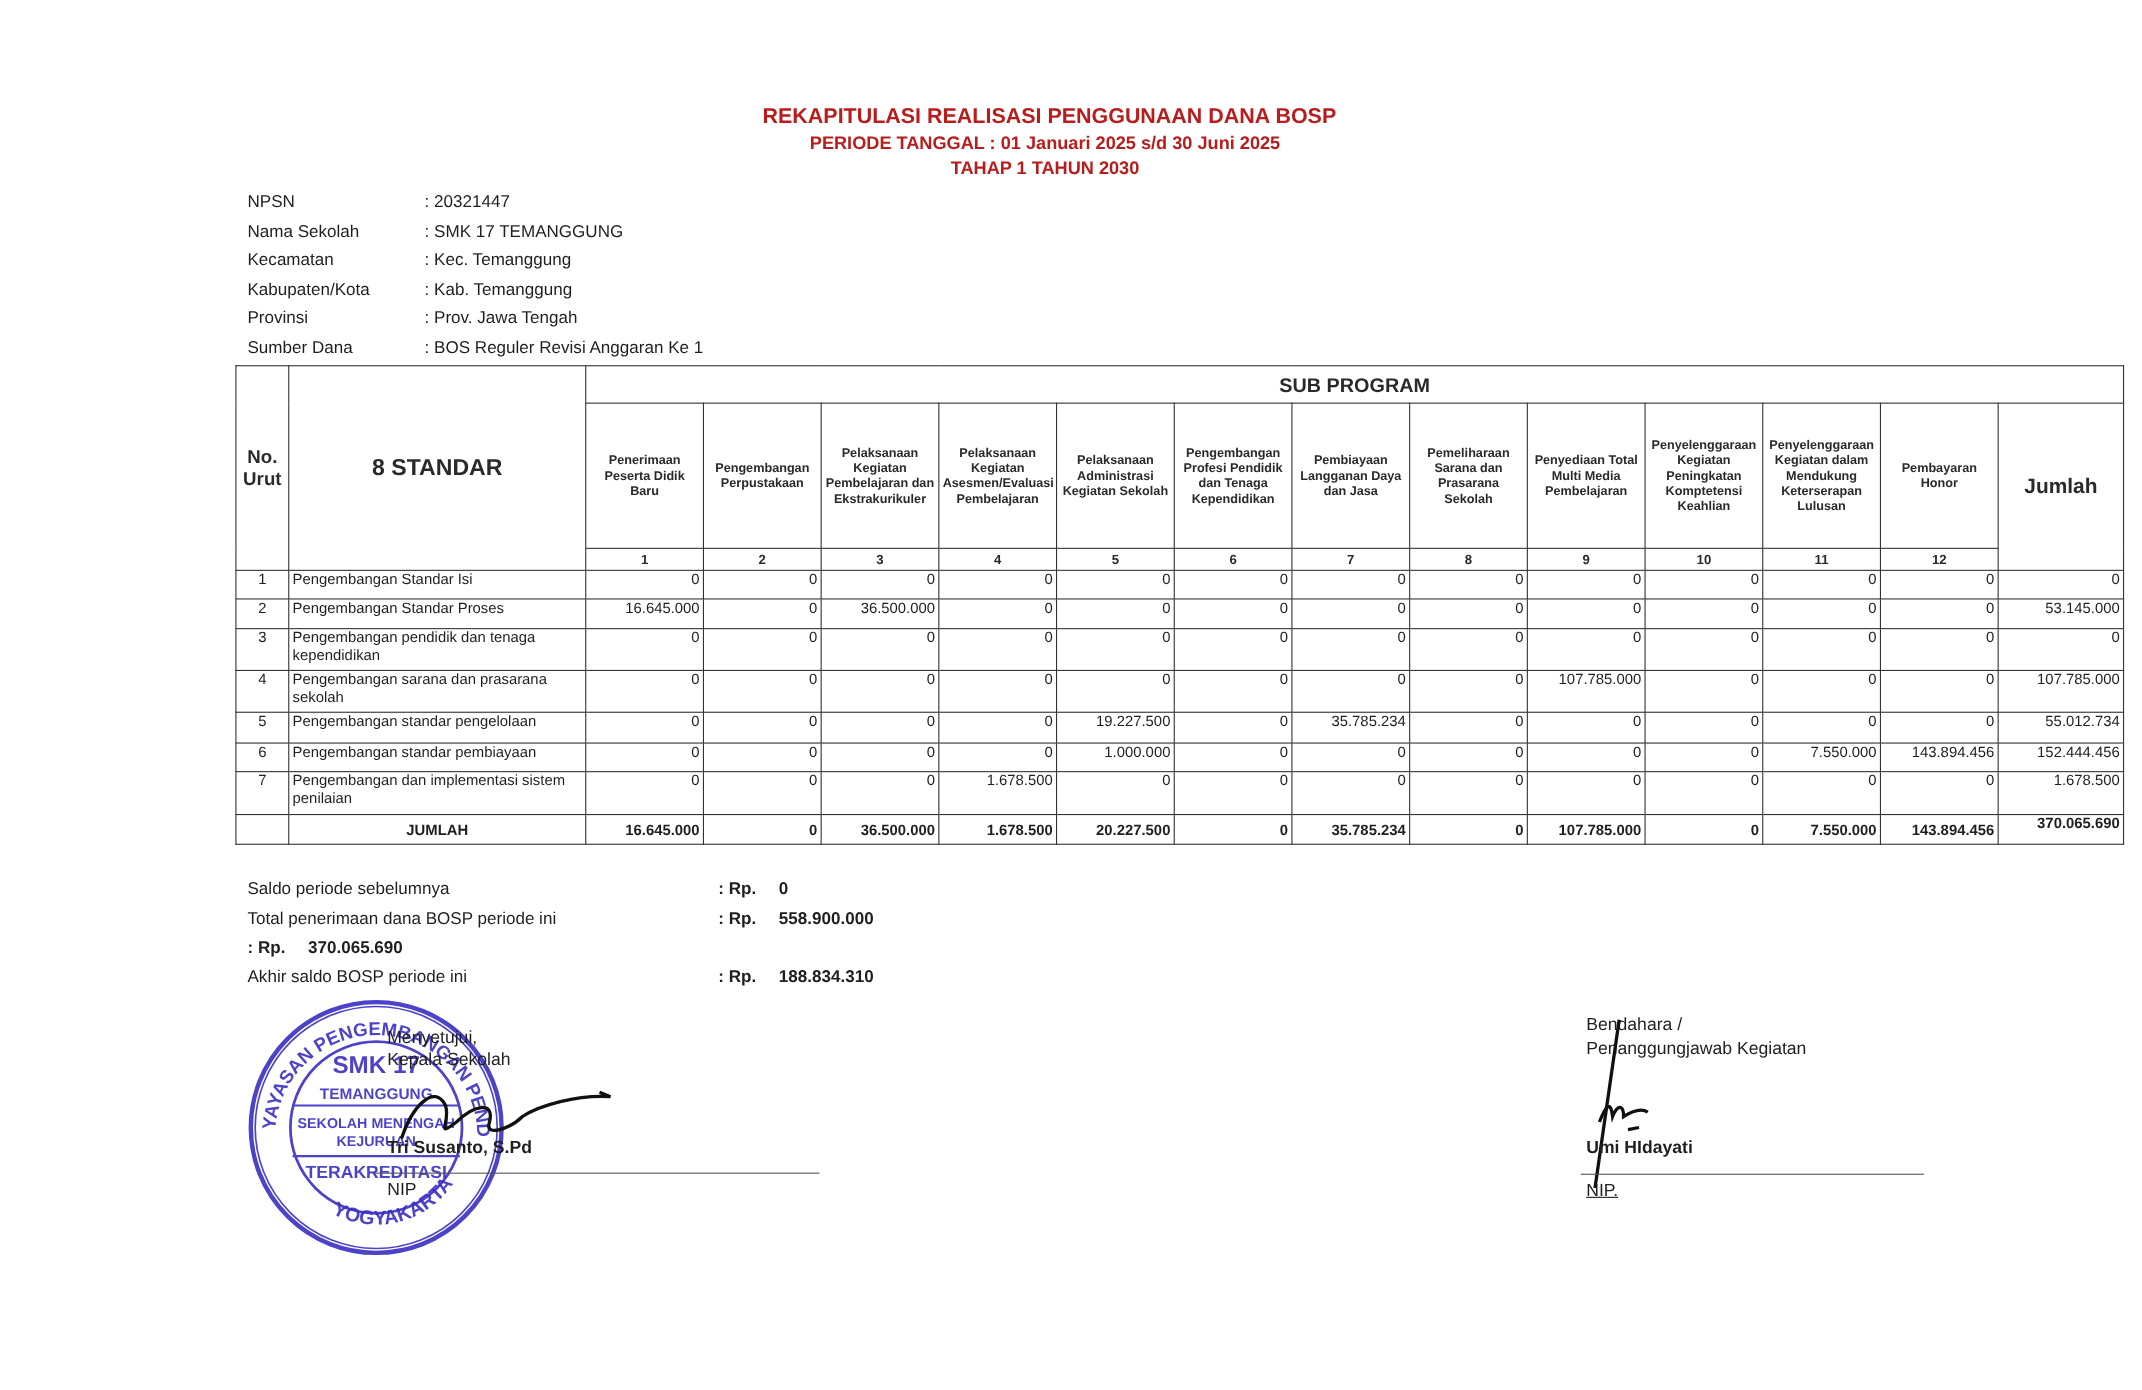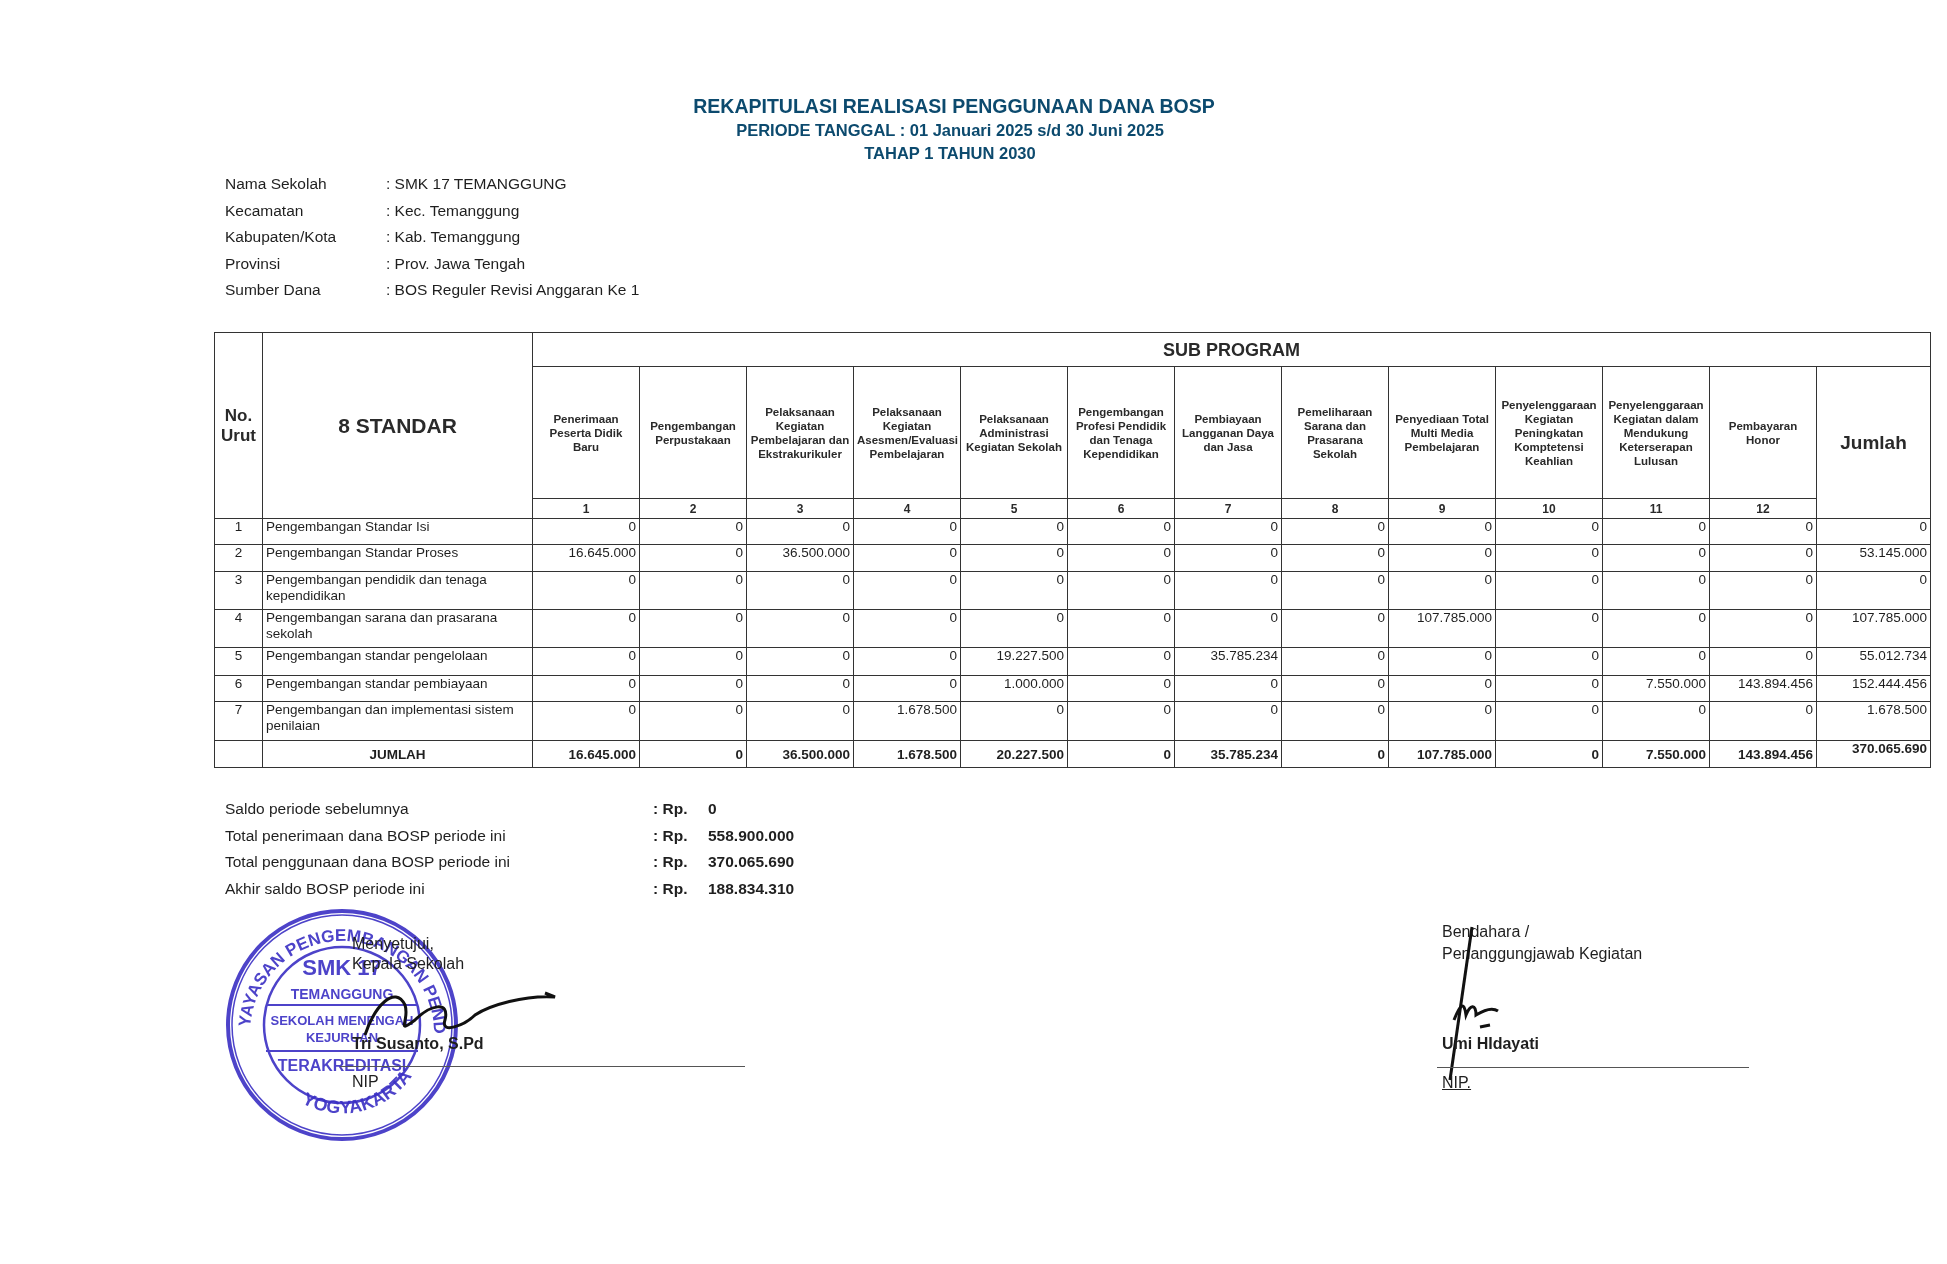--- a/index.html
+++ b/index.html
@@ -1,19 +1,19 @@
 <!DOCTYPE html>
 <html><head>
 <meta charset="utf-8">
 <style>
   html, body { margin:0; padding:0; background:#ffffff; }
   body { width:1947px; height:1264px; position:relative; overflow:hidden;
          font-family:"Liberation Sans", sans-serif; color:#1f1f1f; }
   .abs { position:absolute; }
-  .title { left:0; width:1900px; text-align:center; font-weight:bold; color:#0c4a6e; }
+  .title { left:0; width:1900px; text-align:center; font-weight:bold; color:#b91c1c; }
   .t1 { top:95px; font-size:19.5px; left:4px; width:1900px; padding-left:0; }
   .t2 { top:121px; font-size:16.5px; }
   .t3 { top:144px; font-size:16.5px; }
   .info { left:225px; top:175px; font-size:15.5px; }
   .info-row { height:26.5px; display:flex; }
   .info-label { width:161px; }
   table.grid { position:absolute; left:214px; top:332px; border-collapse:collapse;
                table-layout:fixed; width:1707px; font-size:13.5px; }
   table.grid td, table.grid th { border:1.6px solid #333; padding:0 3px; overflow:hidden; }
   th { font-weight:bold; font-size:11.5px; line-height:14px; color:#2a2a2a; }
@@ -35,20 +35,24 @@
   .stamp { position:absolute; left:222px; top:905px; width:240px; height:240px; }
 </style>
 </head>
 <body>
 
 <div class="abs title t1">REKAPITULASI REALISASI PENGGUNAAN DANA BOSP</div>
 <div class="abs title t2">PERIODE TANGGAL : 01 Januari 2025 s/d 30 Juni 2025</div>
 <div class="abs title t3">TAHAP 1 TAHUN 2030</div>
 
 <div class="abs info">
+  <div class="info-row">
+    <span class="info-label">NPSN</span>
+    <span>: 20321447</span>
+  </div>
   <div class="info-row">
     <span class="info-label">Nama Sekolah</span>
     <span>: SMK 17 TEMANGGUNG</span>
   </div>
   <div class="info-row">
     <span class="info-label">Kecamatan</span>
     <span>: Kec. Temanggung</span>
   </div>
   <div class="info-row">
     <span class="info-label">Kabupaten/Kota</span>
@@ -266,21 +270,20 @@
     <span class="sum-label">Saldo periode sebelumnya</span>
     <span class="sum-rp">: Rp.</span>
     <span class="sum-val">0</span>
   </div>
   <div class="sum-row">
     <span class="sum-label">Total penerimaan dana BOSP periode ini</span>
     <span class="sum-rp">: Rp.</span>
     <span class="sum-val">558.900.000</span>
   </div>
   <div class="sum-row">
-    <span class="sum-label">Total penggunaan dana BOSP periode ini</span>
     <span class="sum-rp">: Rp.</span>
     <span class="sum-val">370.065.690</span>
   </div>
   <div class="sum-row">
     <span class="sum-label">Akhir saldo BOSP periode ini</span>
     <span class="sum-rp">: Rp.</span>
     <span class="sum-val">188.834.310</span>
   </div>
 </div>
 

